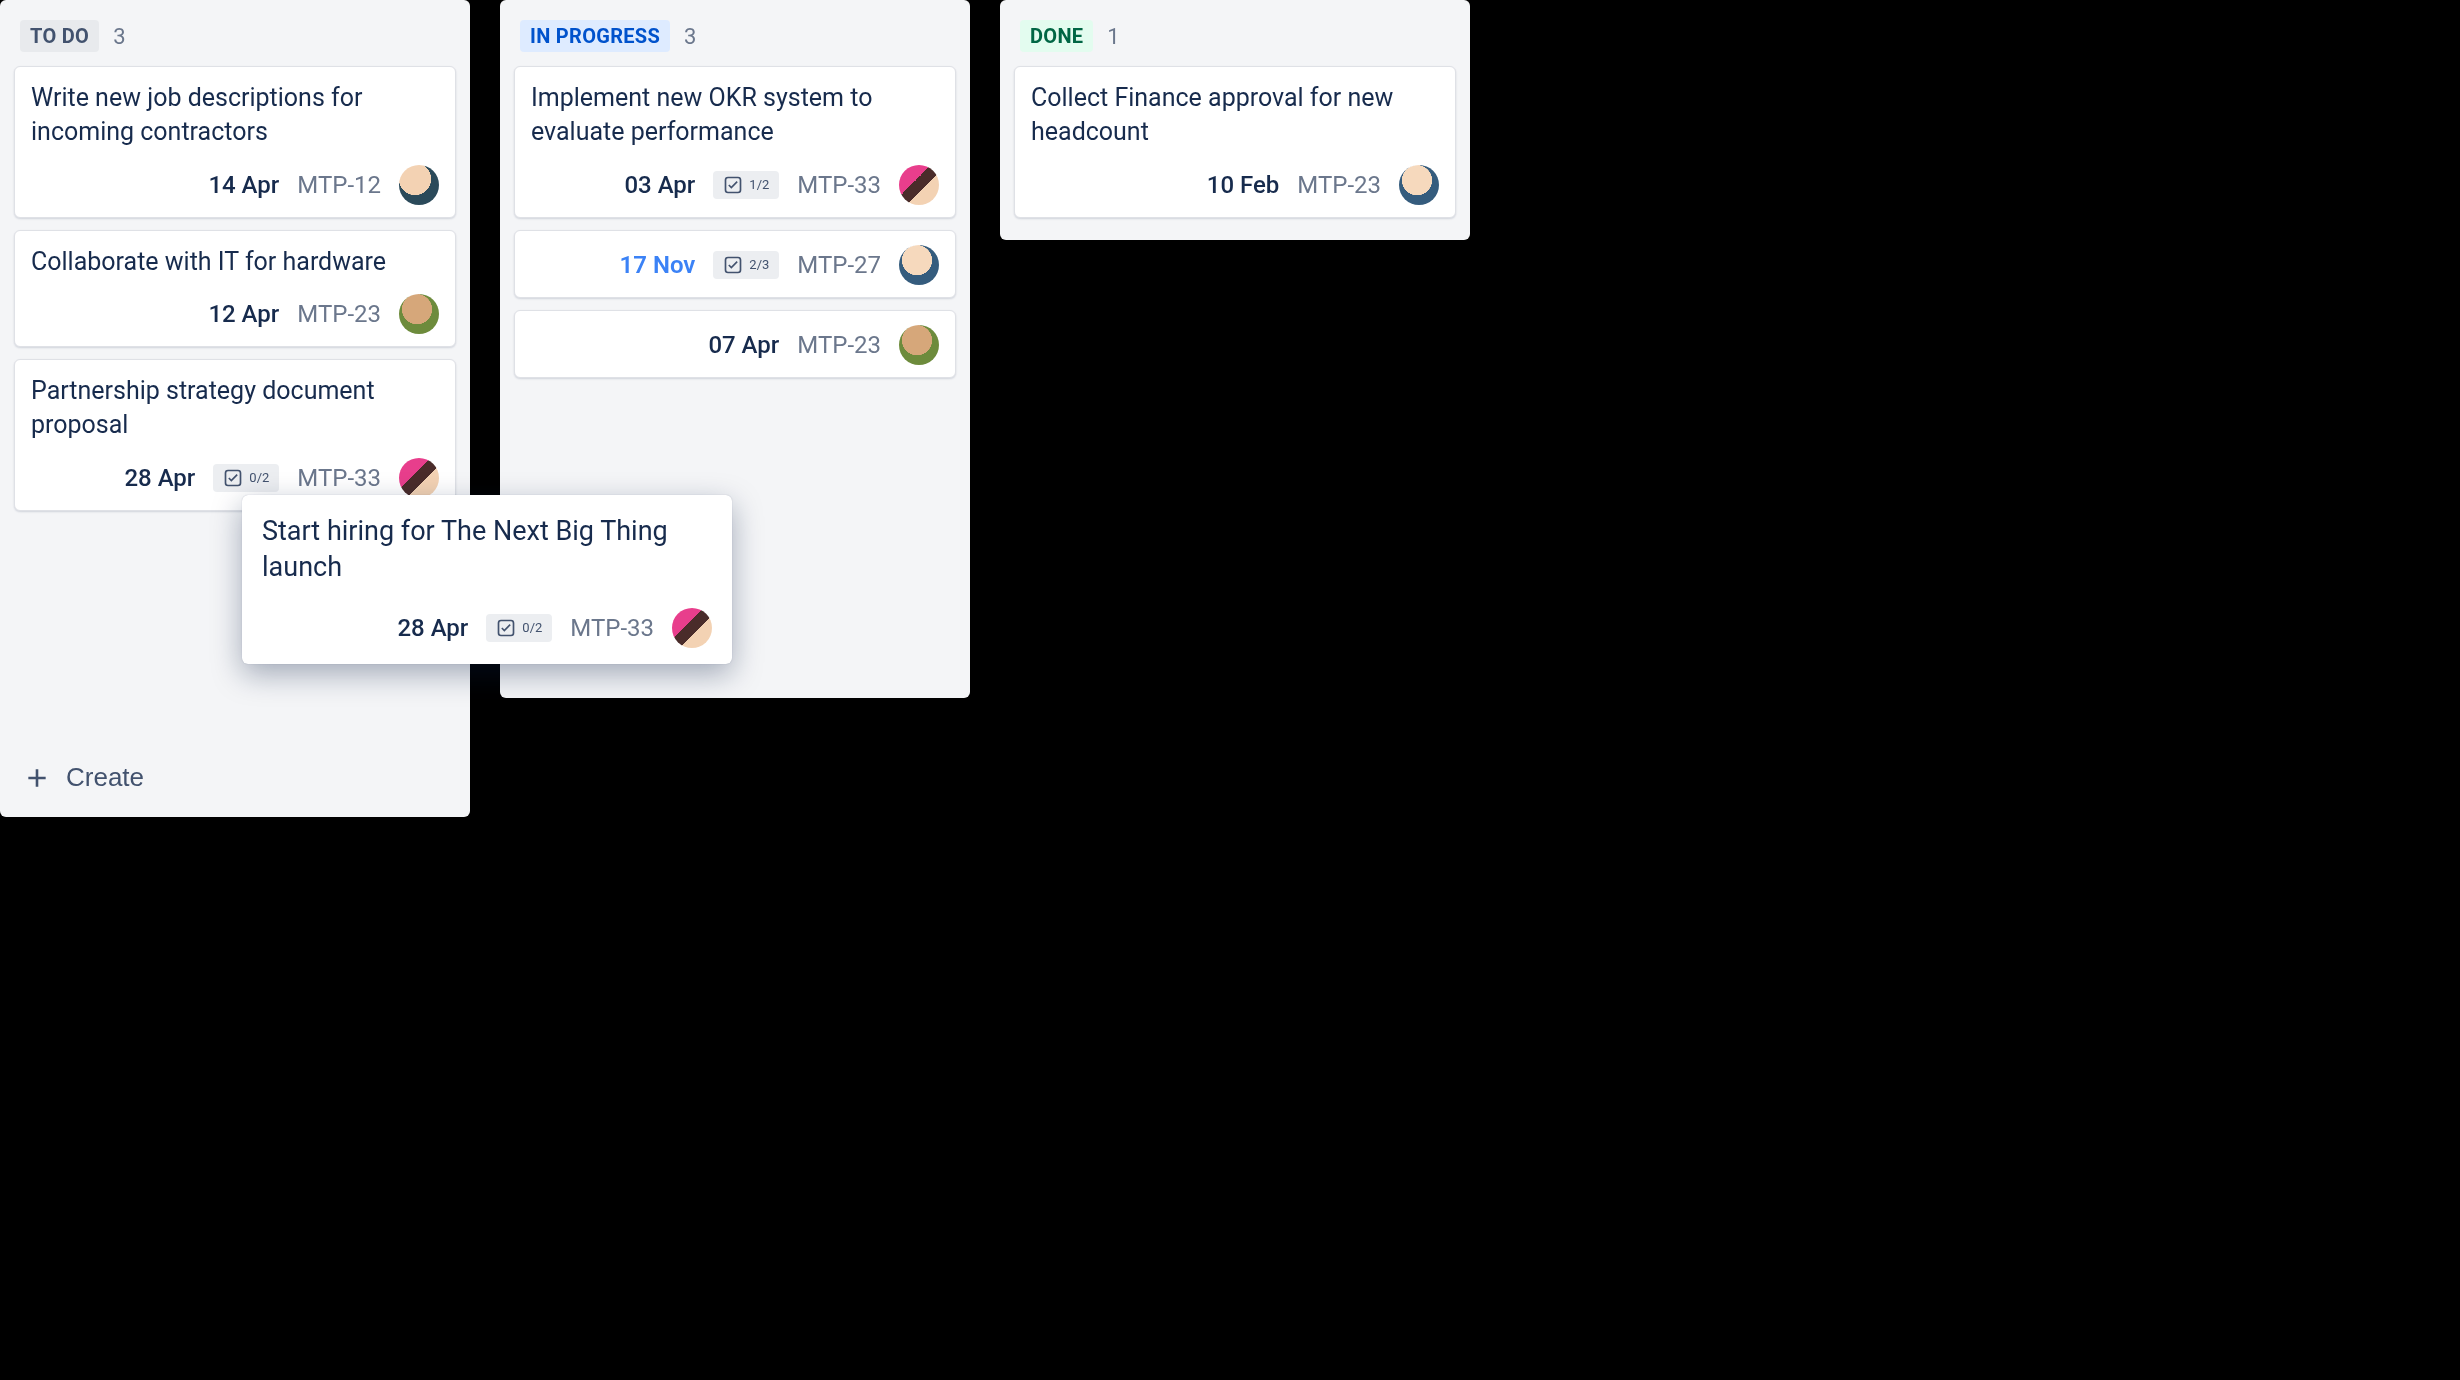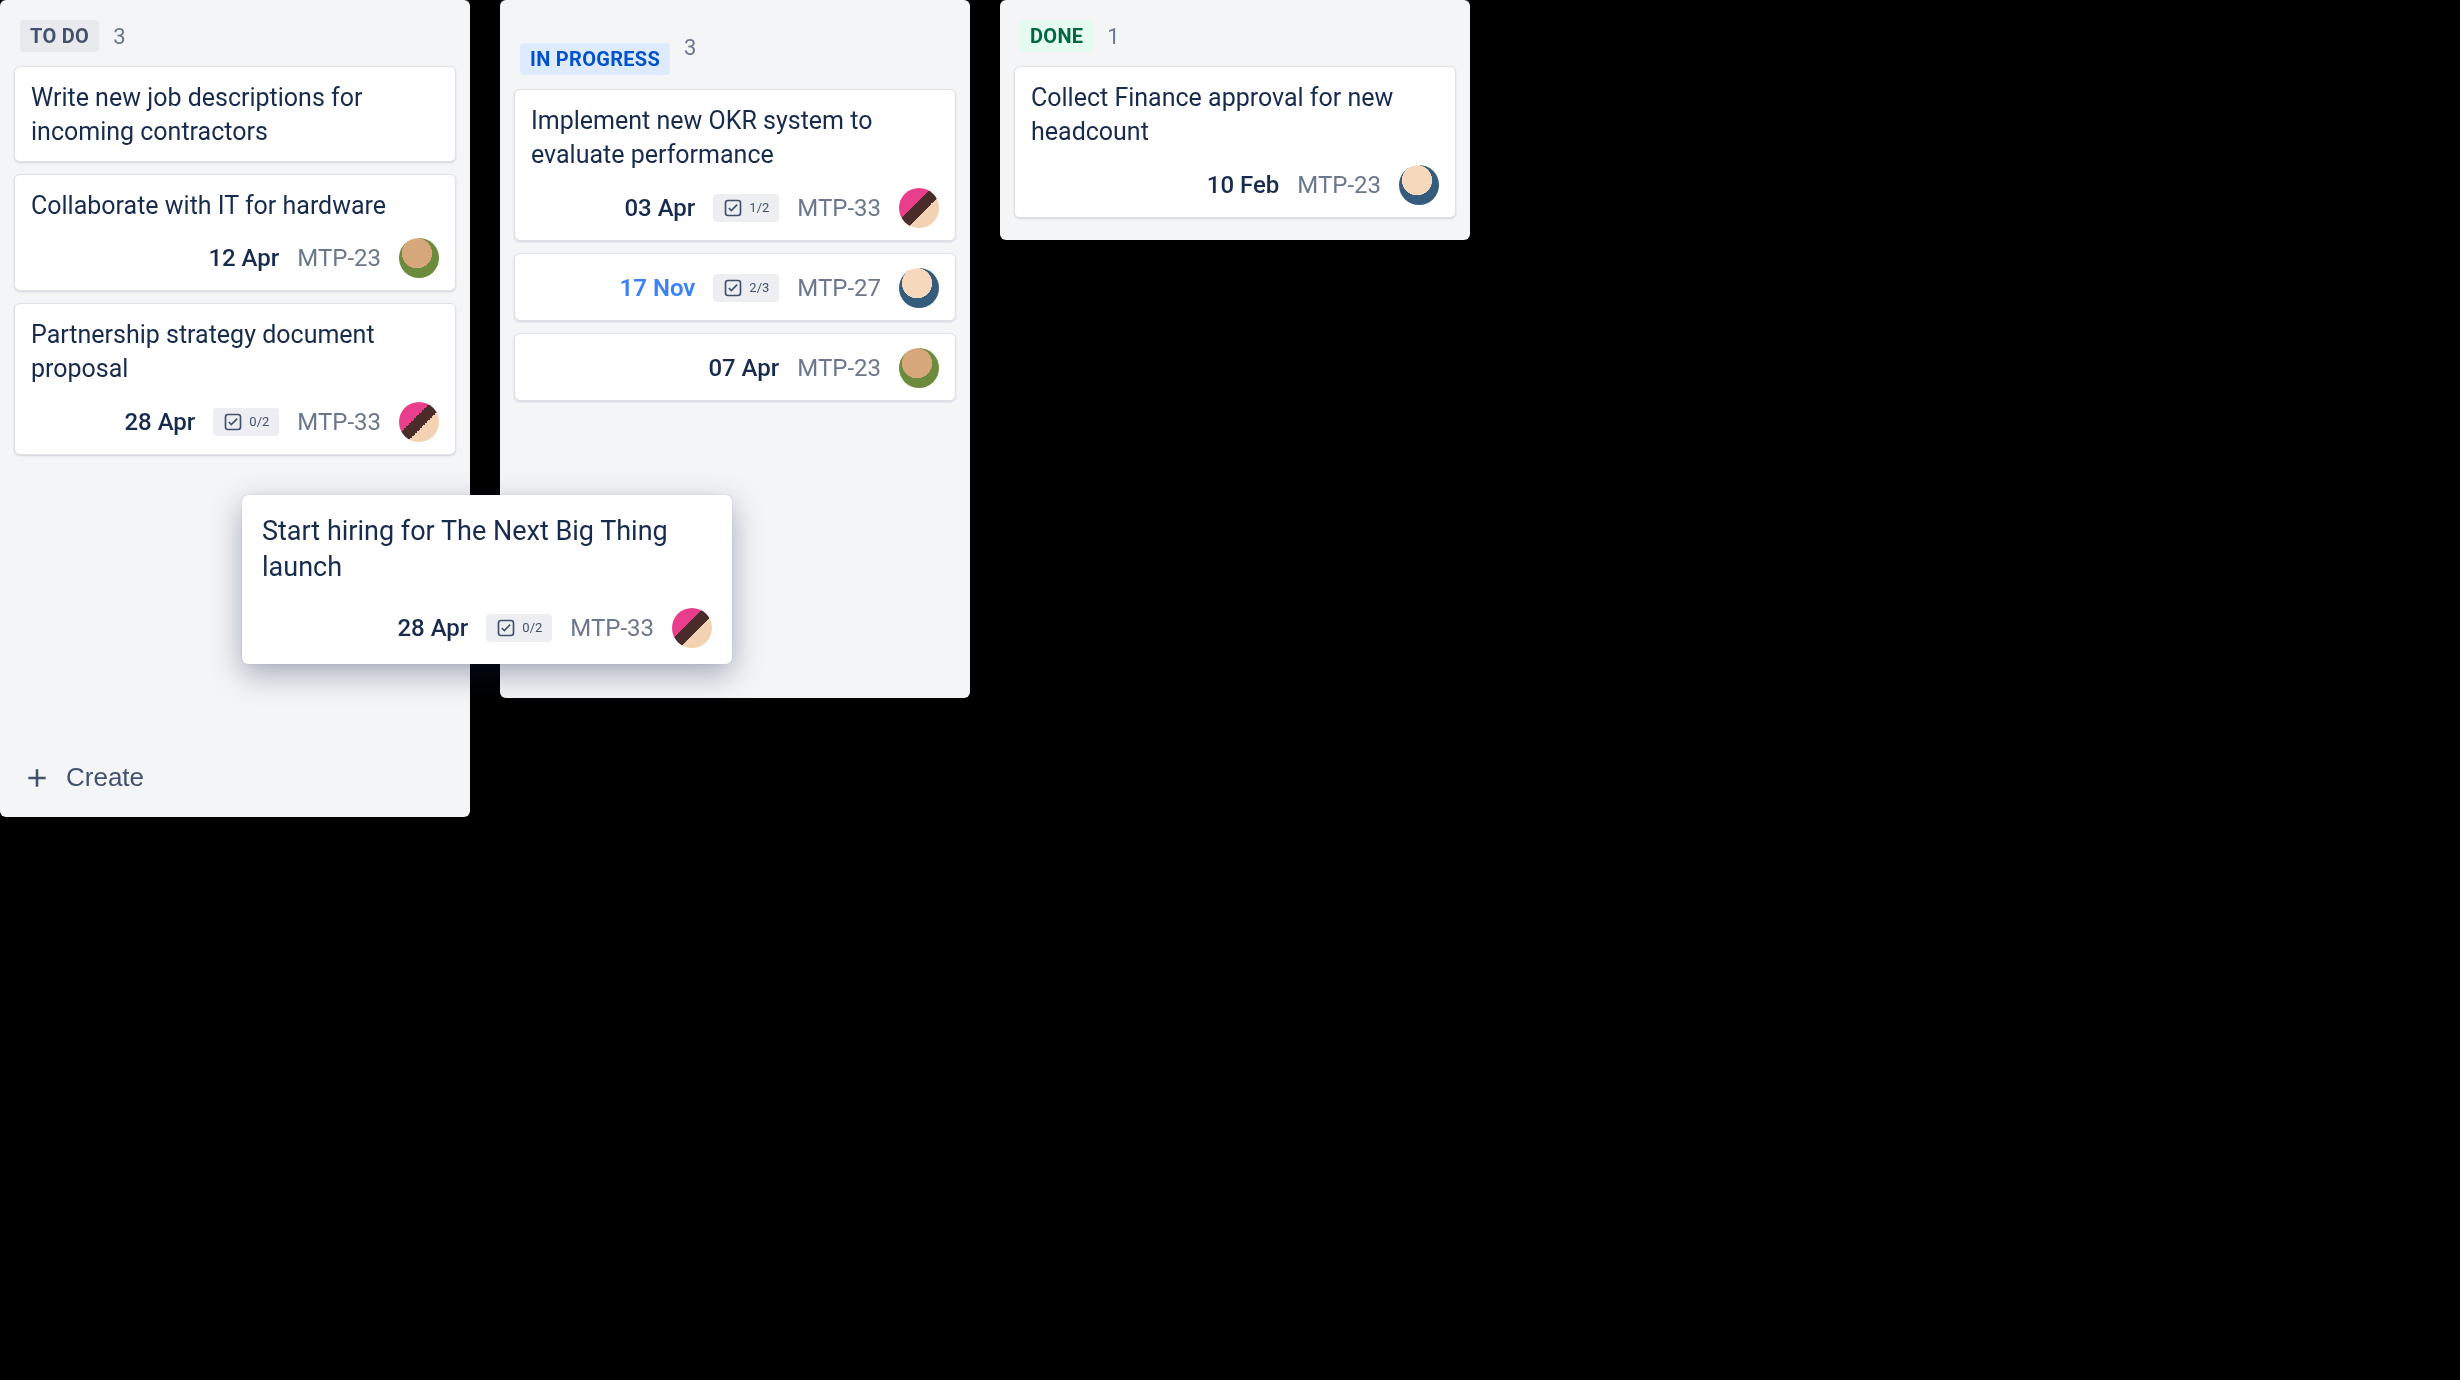--- a/index.html
+++ b/index.html
@@ -34,21 +34,21 @@
     padding: 6px 6px 14px 6px;
   }
   .col-title {
     font-size: 20px;
     font-weight: 700;
     padding: 4px 10px;
     border-radius: 4px;
     letter-spacing: .3px;
   }
   .col-title.todo   { color:#42526e; background:#e8eaed;text-align:center; }
-  .col-title.inprog { color:#0052cc; background:#deebff;margin-top:23px; }
+  .col-title.inprog { color:#0052cc; background:#deebff; }
   .col-title.done   { color:#006644; background:#e3fcef; }
 
   .col-count { color:#6b778c; font-size:22px; }
 
   .cards { display:flex; flex-direction:column; gap:12px; }
 
   .card {
     background:#fff;
     border:1px solid #dfe1e6;
     border-radius:6px;
@@ -130,20 +130,25 @@
 <div class="board">
 
   <div class="column todo">
     <div class="col-header">
       <span class="col-title todo">TO DO</span>
       <span class="col-count">3</span>
     </div>
     <div class="cards">
       <div class="card">
         <div class="card-title">Write new job descriptions for incoming contractors</div>
+        <div class="meta-row">
+          <span class="date">14 Apr</span>
+          <span class="ticket">MTP-12</span>
+          <span class="avatar av1"></span>
+        </div>
       </div>
       <div class="card">
         <div class="card-title">Collaborate with IT for hardware</div>
         <div class="meta-row">
           <span class="date">12 Apr</span>
           <span class="ticket">MTP-23</span>
           <span class="avatar av2"></span>
         </div>
       </div>
       <div class="card">

